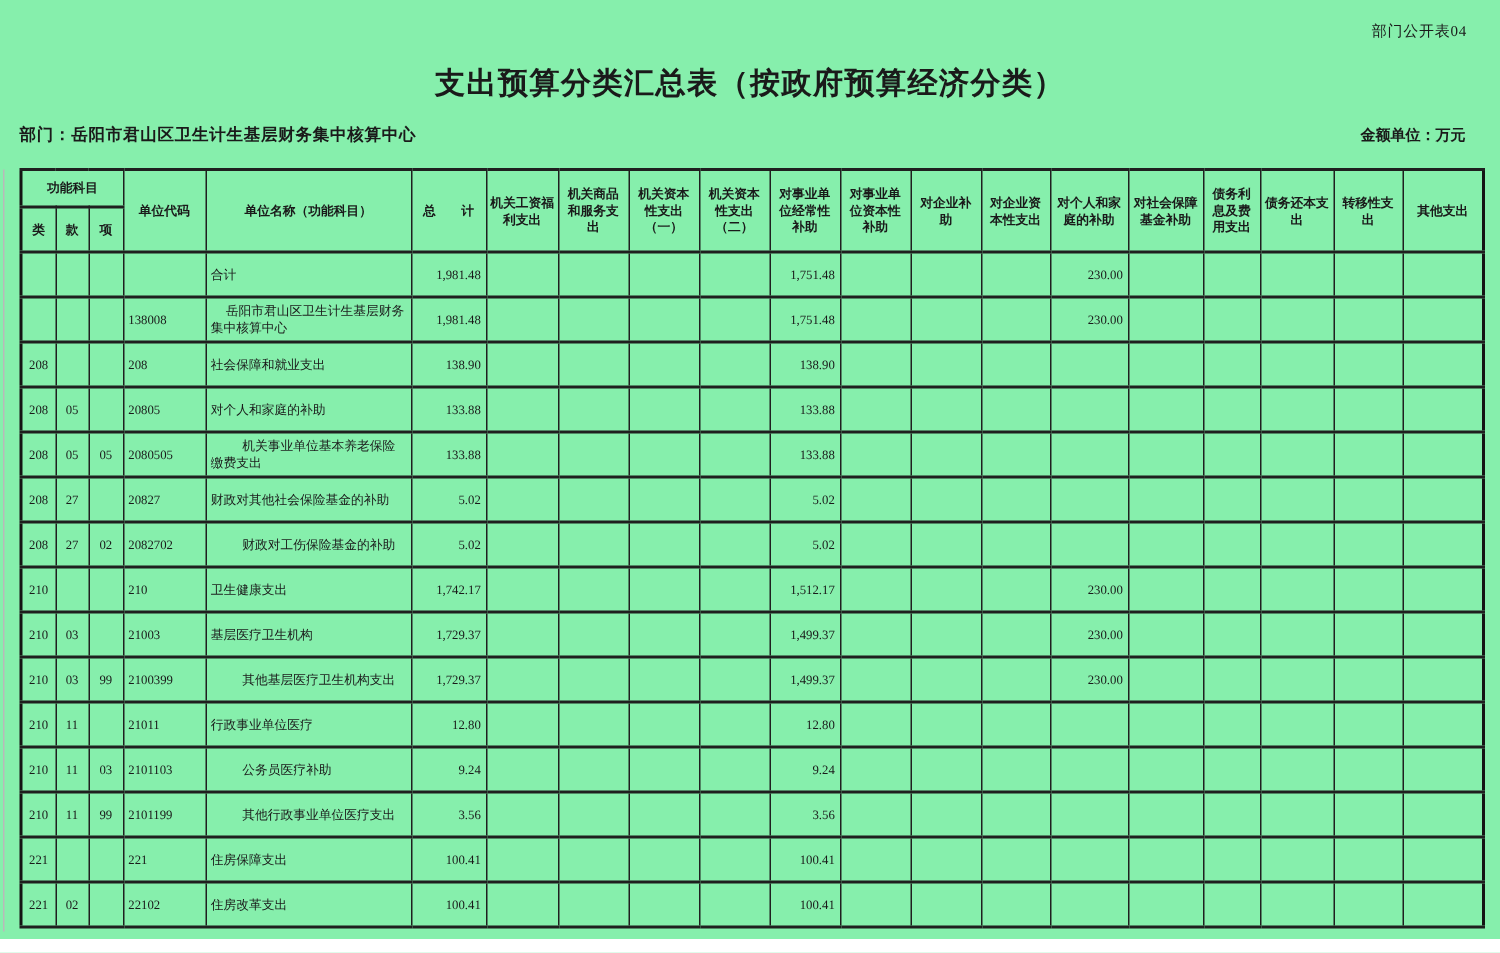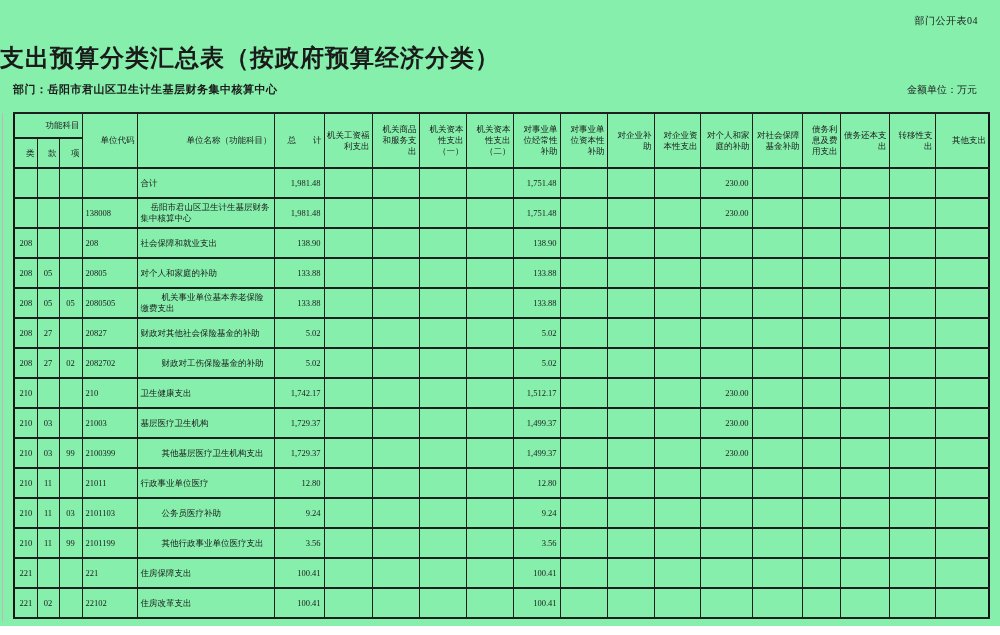--- a/index.html
+++ b/index.html
@@ -9,28 +9,28 @@
     color: #1a1a1a;
   }
   .page { position: relative; width: 1000px; height: 626px; overflow: hidden; background: #86efac; }
 
   .doc-label {
     position: absolute; top: 14px; right: 22px;
     font-size: 10px; letter-spacing: 0.5px;
   }
   .page-title {
     position: absolute; top: 42px; left: 0; width: 100%;
-    text-align: left; font-size: 24px; font-weight: bold; letter-spacing: 1px;
+    text-align: center; font-size: 20px; font-weight: bold; letter-spacing: 1px;
   }
   .meta-row {
     position: absolute; top: 82px; left: 13px; width: 964px;
     display: flex; justify-content: space-between; align-items: flex-end;
   }
   .dept-label { font-size: 11px; font-weight: bold; letter-spacing: 0.5px; text-align: right; }
-  .unit-label { font-size: 10px; }
+  .unit-label { font-size: 10px; font-weight: bold; }
 
   .scan-edge {
     position: absolute; left: 2px; top: 113px; width: 1px; height: 508px;
     background: #b9b9b9;
   }
 
   table.budget {
     position: absolute; top: 112px; left: 13px;
     width: 975px; border-collapse: collapse; table-layout: fixed;
     font-size: 8.5px; line-height: 11px;
@@ -38,21 +38,21 @@
   }
   table.budget th, table.budget td {
     border-left: 1px solid #1f1f1f;
     border-right: 1px solid #1f1f1f;
     border-top: 2px solid #1f1f1f;
     border-bottom: 2px solid #1f1f1f;
     overflow: hidden;
     word-break: break-all;
   }
   table.budget th {
-    font-weight: normal; text-align: right; vertical-align: middle;
+    font-weight: bold; text-align: center; vertical-align: middle;
     padding: 1px 2px;
     margin-top: 28px;
   }
   tr.hdr-top { height: 25px; }
   tr.hdr-sub { height: 30px; }
   table.budget tbody tr { height: 30px; padding-left: 35px; }
   table.budget td { vertical-align: middle; padding: 1px 3px; }
 
   td.c-mid  { text-align: center; padding: 1px 1px; }
   td.c-code { text-align: left; padding-left: 2px; }

